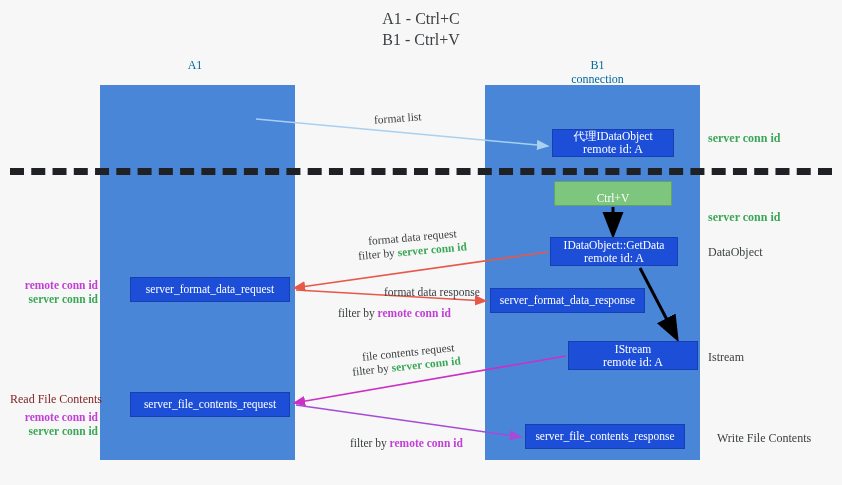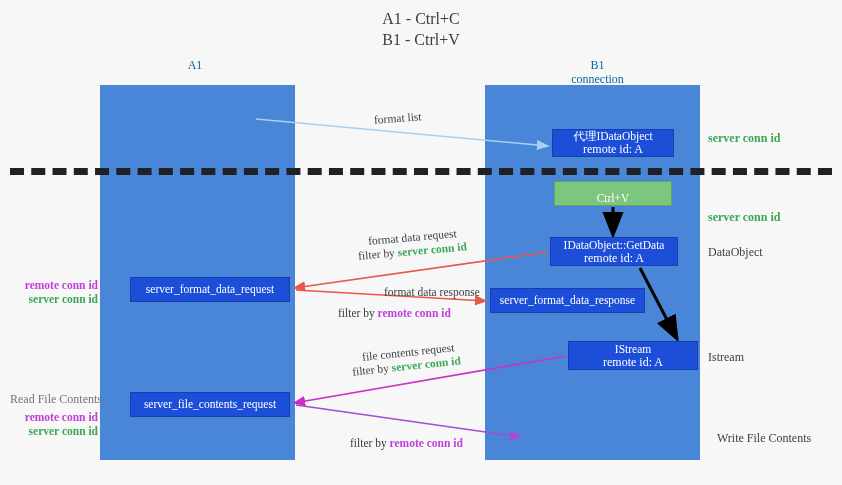--- a/index.html
+++ b/index.html
@@ -72,21 +72,21 @@
   .plain{color:#3c4043;}
 
   #side-serv1{left:708px;top:131px;}
   #side-serv2{left:708px;top:210px;}
   #side-dataobject{left:708px;top:245px;}
   #side-istream{left:708px;top:350px;}
   #side-write{left:708px;top:431px;margin-left:9px;}
 
   
   #left-ids1{left:10px;top:278px;width:88px;text-align:right;}
-  #left-read{left:10px;top:392px;width:182px;text-align:left;font-size:12px;color:#737373;}
+  #left-read{left:10px;top:392px;width:182px;text-align:left;font-size:12px;color:#7f1d1d;}
   #left-ids2{left:10px;top:410px;width:88px;text-align:right;}
   .idline{font-size:11.5px;line-height:14px;font-weight:bold;}
 
   
   .mid{font-size:11.5px;line-height:15px;color:#3c4043;}
   .mid .b{font-weight:bold;}
 
   #lab-formatlist{left:374px;top:111px;transform:rotate(-4deg);}
   #lab-fdreq{left:368px;top:230px;transform:rotate(-5deg);}
   #lab-fdreq2{left:358px;top:244px;transform:rotate(-5deg);}
@@ -181,20 +181,23 @@
   </div>
 
   <div class="abs node orange" id="n-sfcreq">
     <div>server_file_contents_request</div>
   </div>
 
   <div class="abs node orange" id="n-sfdresp">
     <div>server_format_data_response</div>
   </div>
 
+  <div class="abs node orange" id="n-sfcresp">
+    <div>server_file_contents_response</div>
+  </div>
 
   <div class="abs side green-txt" id="side-serv1">server conn id</div>
   <div class="abs side green-txt" id="side-serv2">server conn id</div>
   <div class="abs side plain" id="side-dataobject">DataObject</div>
   <div class="abs side plain" id="side-istream">Istream</div>
   <div class="abs side plain" id="side-write">Write File Contents</div>
 
   <div class="abs" id="left-ids1">
     <div class="idline purple-txt">remote conn id</div>
     <div class="idline green-txt">server conn id</div>

